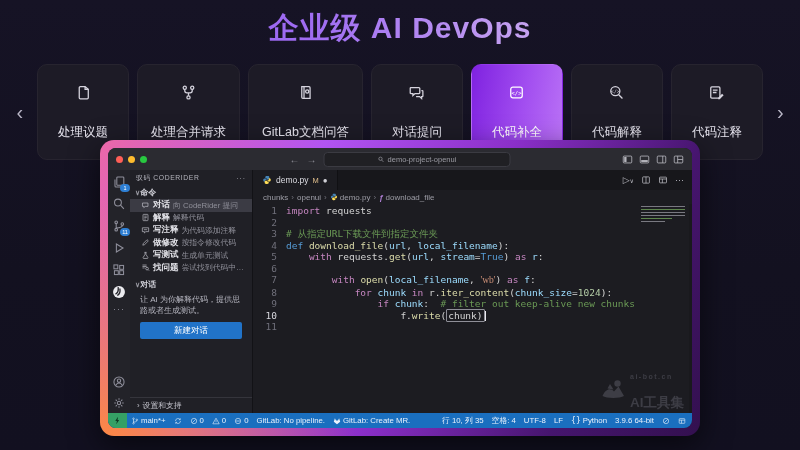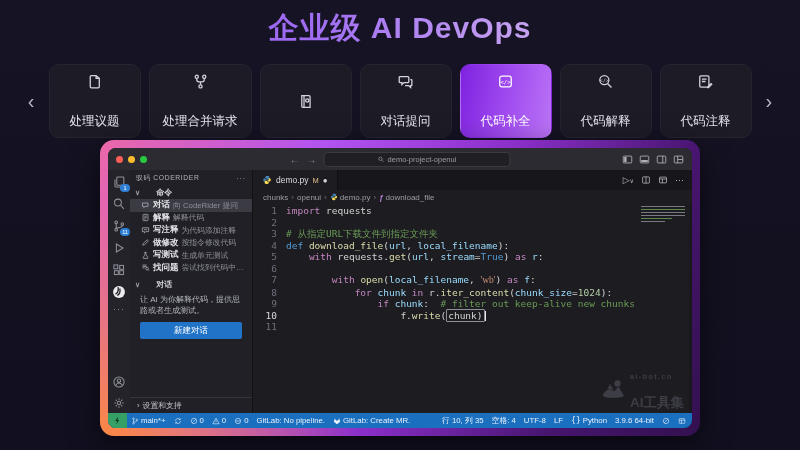--- a/index.html
+++ b/index.html
@@ -7,21 +7,21 @@
     background:linear-gradient(180deg,#161325 0%,#131120 60%,#121020 100%);
     font-family:"Liberation Sans",sans-serif;}
   
   .page-title{position:absolute;top:8px;left:0;width:100%;text-align:center;
     font-size:30px;font-weight:bold;letter-spacing:1px;
     background:linear-gradient(90deg,#8a4bf0 0%,#a06ef2 40%,#cbaaf0 70%,#ecd6f2 100%);
     -webkit-background-clip:text;background-clip:text;color:transparent;}
   
   .carousel{position:absolute;top:64px;left:0;width:100%;display:flex;align-items:center;justify-content:center;gap:8px;}
   .nav-arrow{color:#b9b6c6;font-size:20px;line-height:1;padding:0 6px;cursor:pointer;user-select:none;}
-  .card{height:62px;min-width:64px;padding:5px 13px;border-radius:10px;background:#1d1b26;border:1px solid #27242f;
+  .card{height:62px;min-width:64px;padding:16px 13px;border-radius:10px;background:#1d1b26;border:1px solid #27242f;
     display:flex;flex-direction:column;align-items:center;justify-content:center;gap:23px;
     color:#e6e4ee;font-size:12.5px;cursor:pointer;}
   .card .cicon{width:17px;height:17px;color:#d6d4de;display:flex;}
   .card .cicon svg{width:17px;height:17px;}
   .card.active{background:linear-gradient(100deg,#7f22e0 0%,#a24ef0 55%,#bb74f6 100%);border-color:transparent;color:#fff;}
   .card.active .cicon{color:#fff;}
   
   .frame{position:absolute;left:100px;top:140px;width:600px;height:296px;border-radius:14px;padding:8px;box-sizing:border-box;
     background:radial-gradient(circle at 0% 105%,#ff8a3c 0%,rgba(255,138,60,0) 38%),
                linear-gradient(118deg,#ec68a8 0%,#b254f2 30%,#8b2fc9 55%,#46156e 80%,#33104f 100%);
@@ -45,21 +45,21 @@
   .ab-icon svg{width:14px;height:14px;}
   .ab-icon.active{color:#ececf2;}
   .ab-more{color:#8f8f9b;font-size:9px;letter-spacing:1px;line-height:4px;cursor:pointer;}
   .ab-bottom{margin-top:auto;display:flex;flex-direction:column;gap:7px;align-items:center;}
   .badge{position:absolute;right:-4px;bottom:-3px;min-width:8px;height:8px;border-radius:5px;background:#2e7fd4;color:#fff;
     font-size:5.5px;display:flex;align-items:center;justify-content:center;padding:0 1px;}
   
   .sidebar{width:122px;flex:0 0 122px;background:#202026;border-right:1px solid #121216;display:flex;flex-direction:column;font-size:8.5px;color:#c8c8d0;}
   .sb-header{height:16px;flex:0 0 16px;display:flex;align-items:center;padding:0 6px;color:#b4b4bd;font-size:6.8px;letter-spacing:.6px;}
   .sb-header .dots{margin-left:auto;letter-spacing:1px;color:#9a9aa3;cursor:pointer;}
-  .sb-section{display:flex;align-items:center;gap:16px;padding:1px 5px;font-size:8px;font-weight:bold;color:#d2d2da;}
+  .sb-section{display:flex;align-items:center;gap:0;padding:1px 5px;font-size:8px;font-weight:bold;color:#d2d2da;}
   .sb-section .chev{font-size:7px;color:#9a9aa3;}
   .cmd-list{display:flex;flex-direction:column;}
   .cmd-row{display:flex;align-items:center;gap:3px;height:12.5px;padding:0 4px 0 11px;cursor:pointer;white-space:nowrap;overflow:hidden;}
   .cmd-row.selected{background:#3b3b44;}
   .cmd-row .icon{width:9px;height:9px;color:#c2c2cb;flex:0 0 9px;display:flex;}
   .cmd-row .icon svg{width:9px;height:9px;}
   .cmd-name{font-weight:bold;color:#e2e2e8;}
   .cmd-desc{color:#90909a;font-size:7.8px;overflow:hidden;text-overflow:ellipsis;}
   .chat-hint{padding:3px 10px 2px;color:#b6b6c0;font-size:8px;line-height:1.4;}
   .new-chat-btn{margin:4px 10px;height:17px;background:#2173c8;color:#fff;border-radius:2px;font-size:8.5px;
@@ -135,20 +135,21 @@
      <span>处理合并请求</span>
    </div>
         <div class="card">
      <span class="cicon">
             <svg viewBox="0 0 16 16" fill="none" stroke="currentColor" stroke-width="1.2">
               <path d="M4.5 2.5h6.8a1 1 0 0 1 1 1v10H5.5a1 1 0 0 1-1-1z"></path>
               <path d="M6.6 2.5v11"></path>
               <circle cx="9.6" cy="7" r="1.5"></circle>
             </svg>
           </span>
+     <span>GitLab文档问答</span>
    </div>
         <div class="card">
      <span class="cicon">
             <svg viewBox="0 0 16 16" fill="none" stroke="currentColor" stroke-width="1.2">
               <path d="M2.7 3.4h7.6a.8.8 0 0 1 .8.8v4a.8.8 0 0 1-.8.8H6.6l-2 1.9V9H2.7a.6.6 0 0 1-.6-.6V4a.6.6 0 0 1 .6-.6z"></path>
               <path d="M12.6 6.2h.8a.6.6 0 0 1 .6.6v4.5a.6.6 0 0 1-.6.6h-.6v1.7l-1.9-1.7H7.6"></path>
             </svg>
           </span>
      <span>对话提问</span>
    </div>

